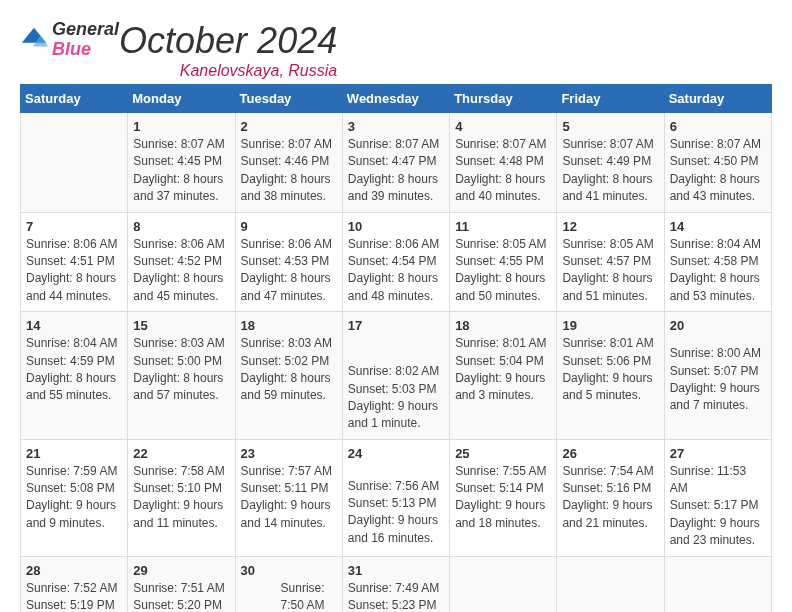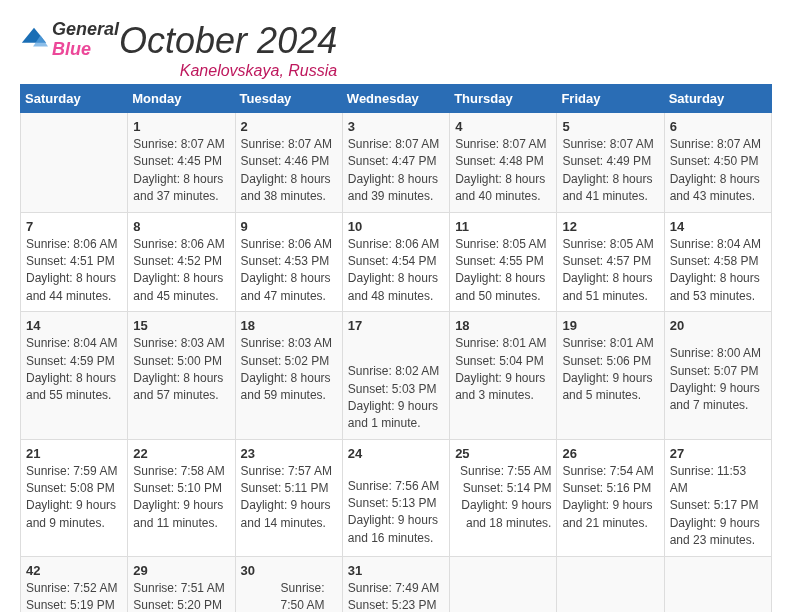--- a/index.html
+++ b/index.html
@@ -293,21 +293,21 @@
         </td>
         <td>
           <span class="day-num">24</span>
           <div class="day-info" style="white-space: pre-line; margin-top: 17px;">Sunrise: 7:56 AM
 Sunset: 5:13 PM
 Daylight: 9 hours
 and 16 minutes.</div>
         </td>
         <td>
           <span class="day-num">25</span>
-          <div class="day-info" style="white-space: pre-line; text-align: right;">Sunrise: 7:55 AM
+          <div class="day-info" style="white-space: pre-line;">Sunrise: 7:55 AM
 Sunset: 5:14 PM
 Daylight: 9 hours
 and 18 minutes.</div>
         </td>
         <td>
           <span class="day-num">26</span>
           <div class="day-info" style="white-space: pre-line;">Sunrise: 7:54 AM
 Sunset: 5:16 PM
 Daylight: 9 hours
 and 21 minutes.</div>
@@ -315,21 +315,21 @@
         <td>
           <span class="day-num">27</span>
           <div class="day-info" style="white-space: pre-line;">Sunrise: 11:53 AM
 Sunset: 5:17 PM
 Daylight: 9 hours
 and 23 minutes.</div>
         </td>
       </tr>
       <tr>
         <td>
-          <span class="day-num">42</span>
+          <span class="day-num">28</span>
           <div class="day-info" style="white-space: pre-line;">Sunrise: 7:52 AM
 Sunset: 5:19 PM
 Daylight: 9 hours
 and 26 minutes.</div>
         </td>
         <td>
           <span class="day-num">29</span>
           <div class="day-info" style="white-space: pre-line;">Sunrise: 7:51 AM
 Sunset: 5:20 PM
 Daylight: 9 hours

